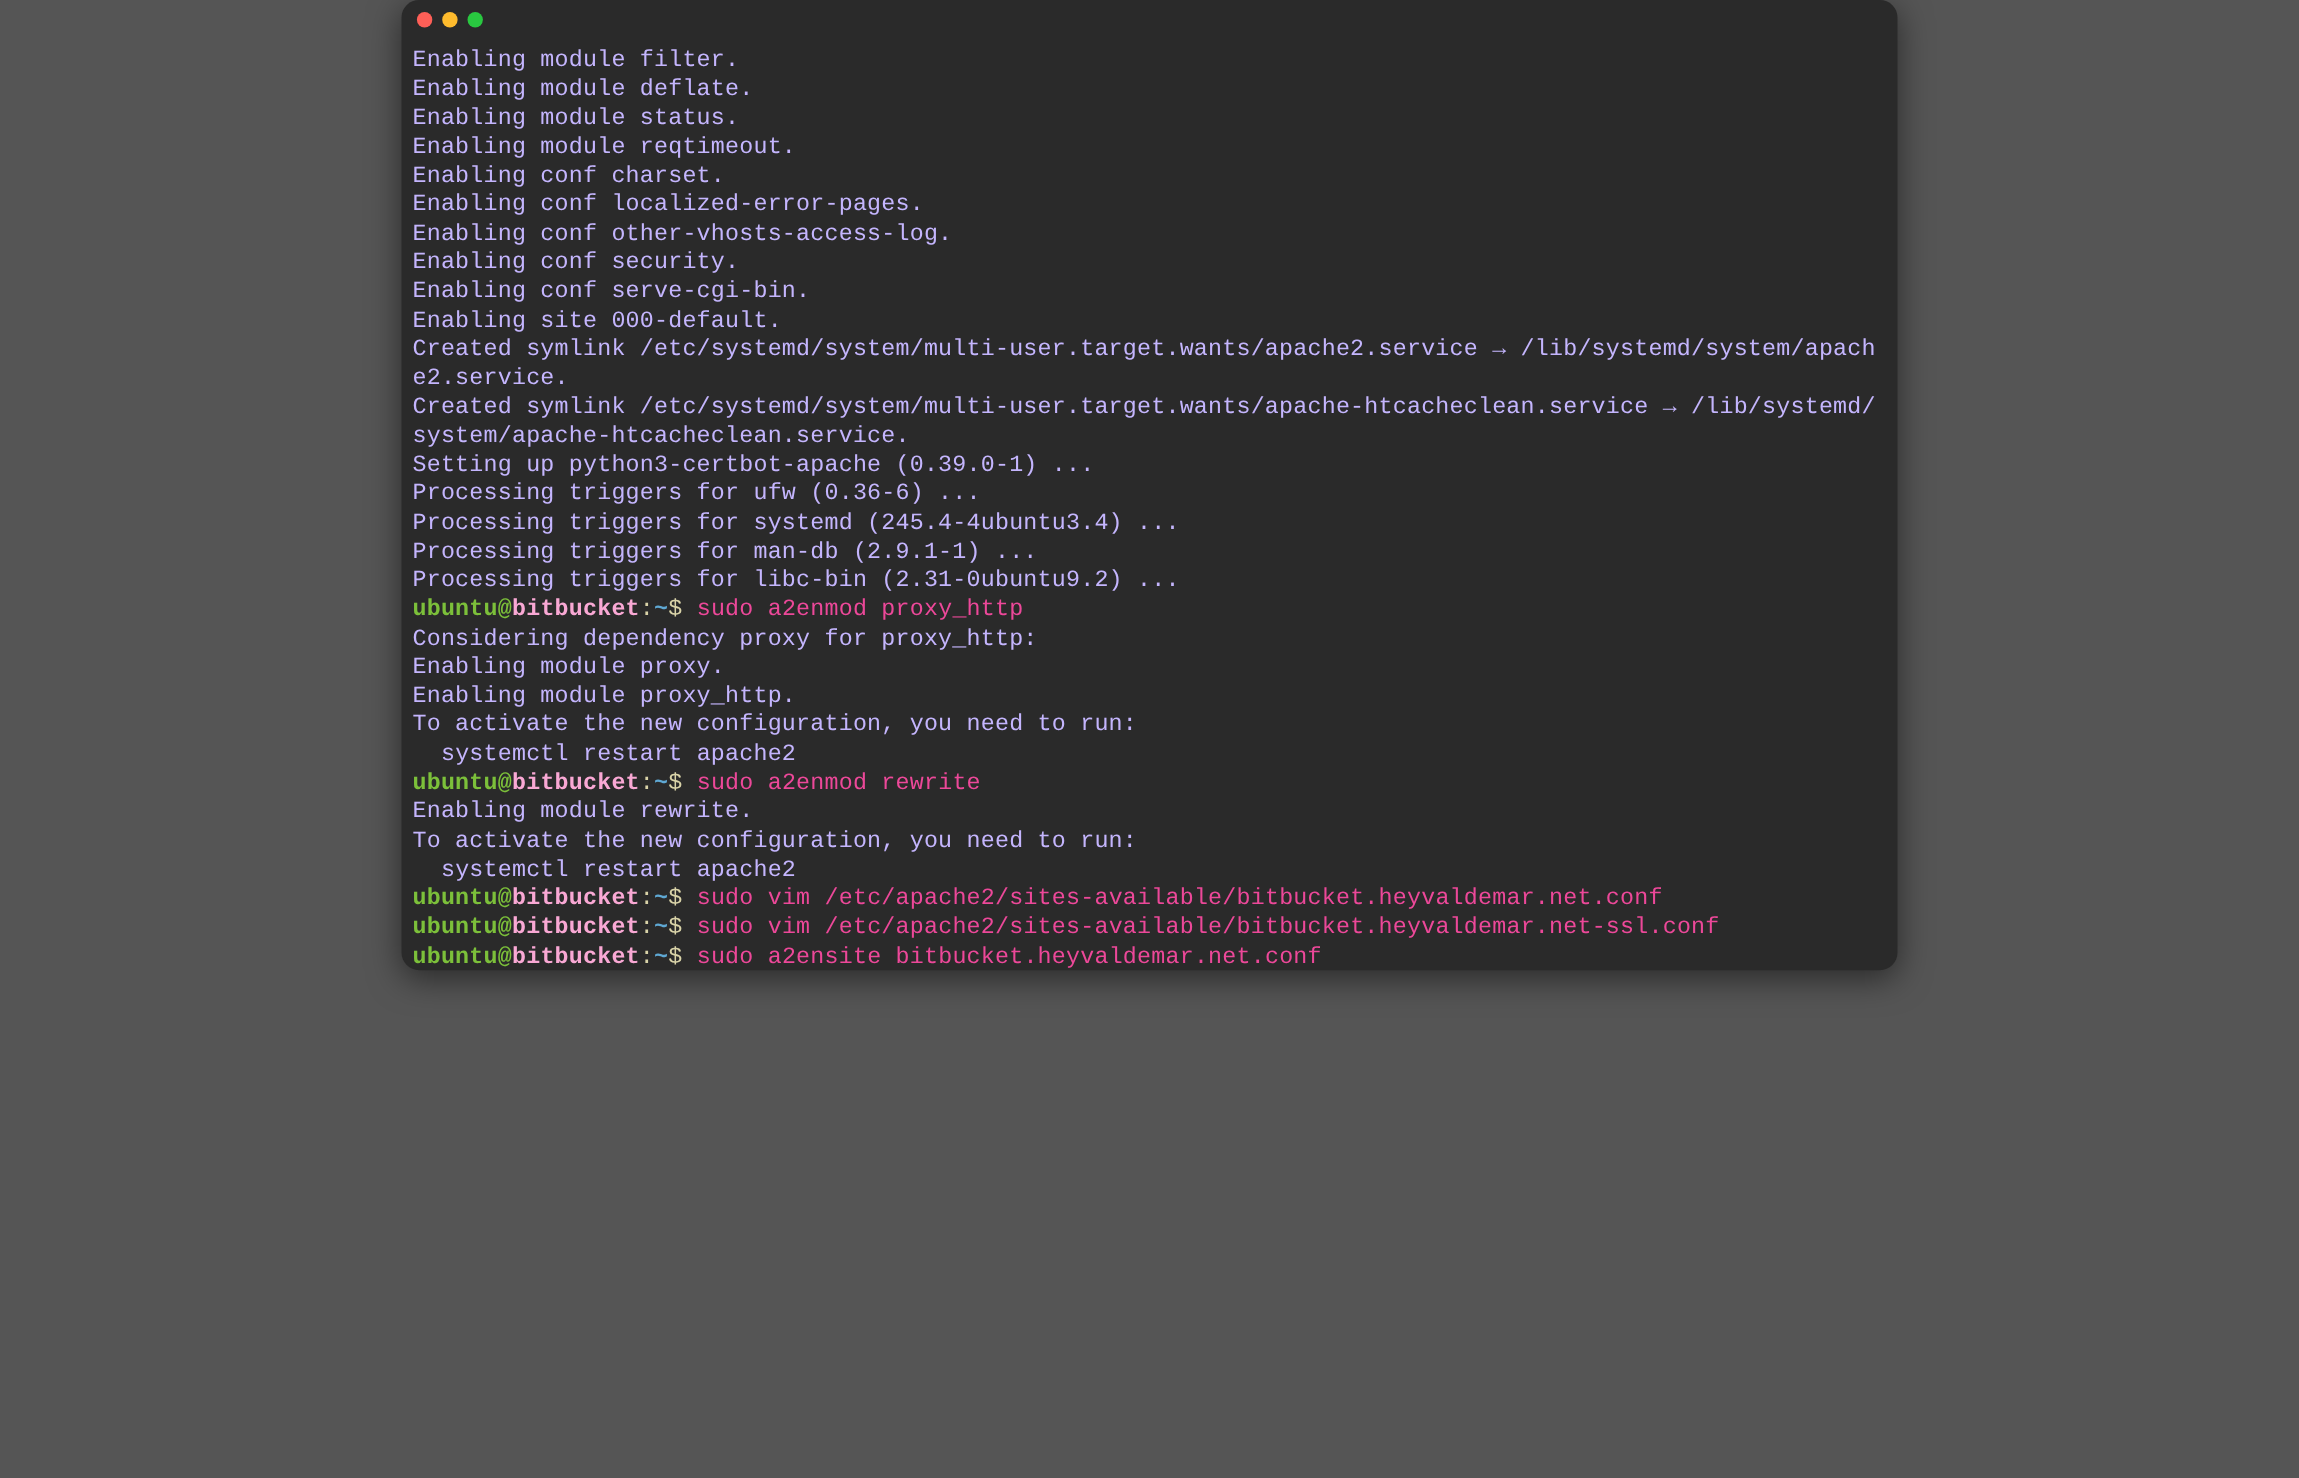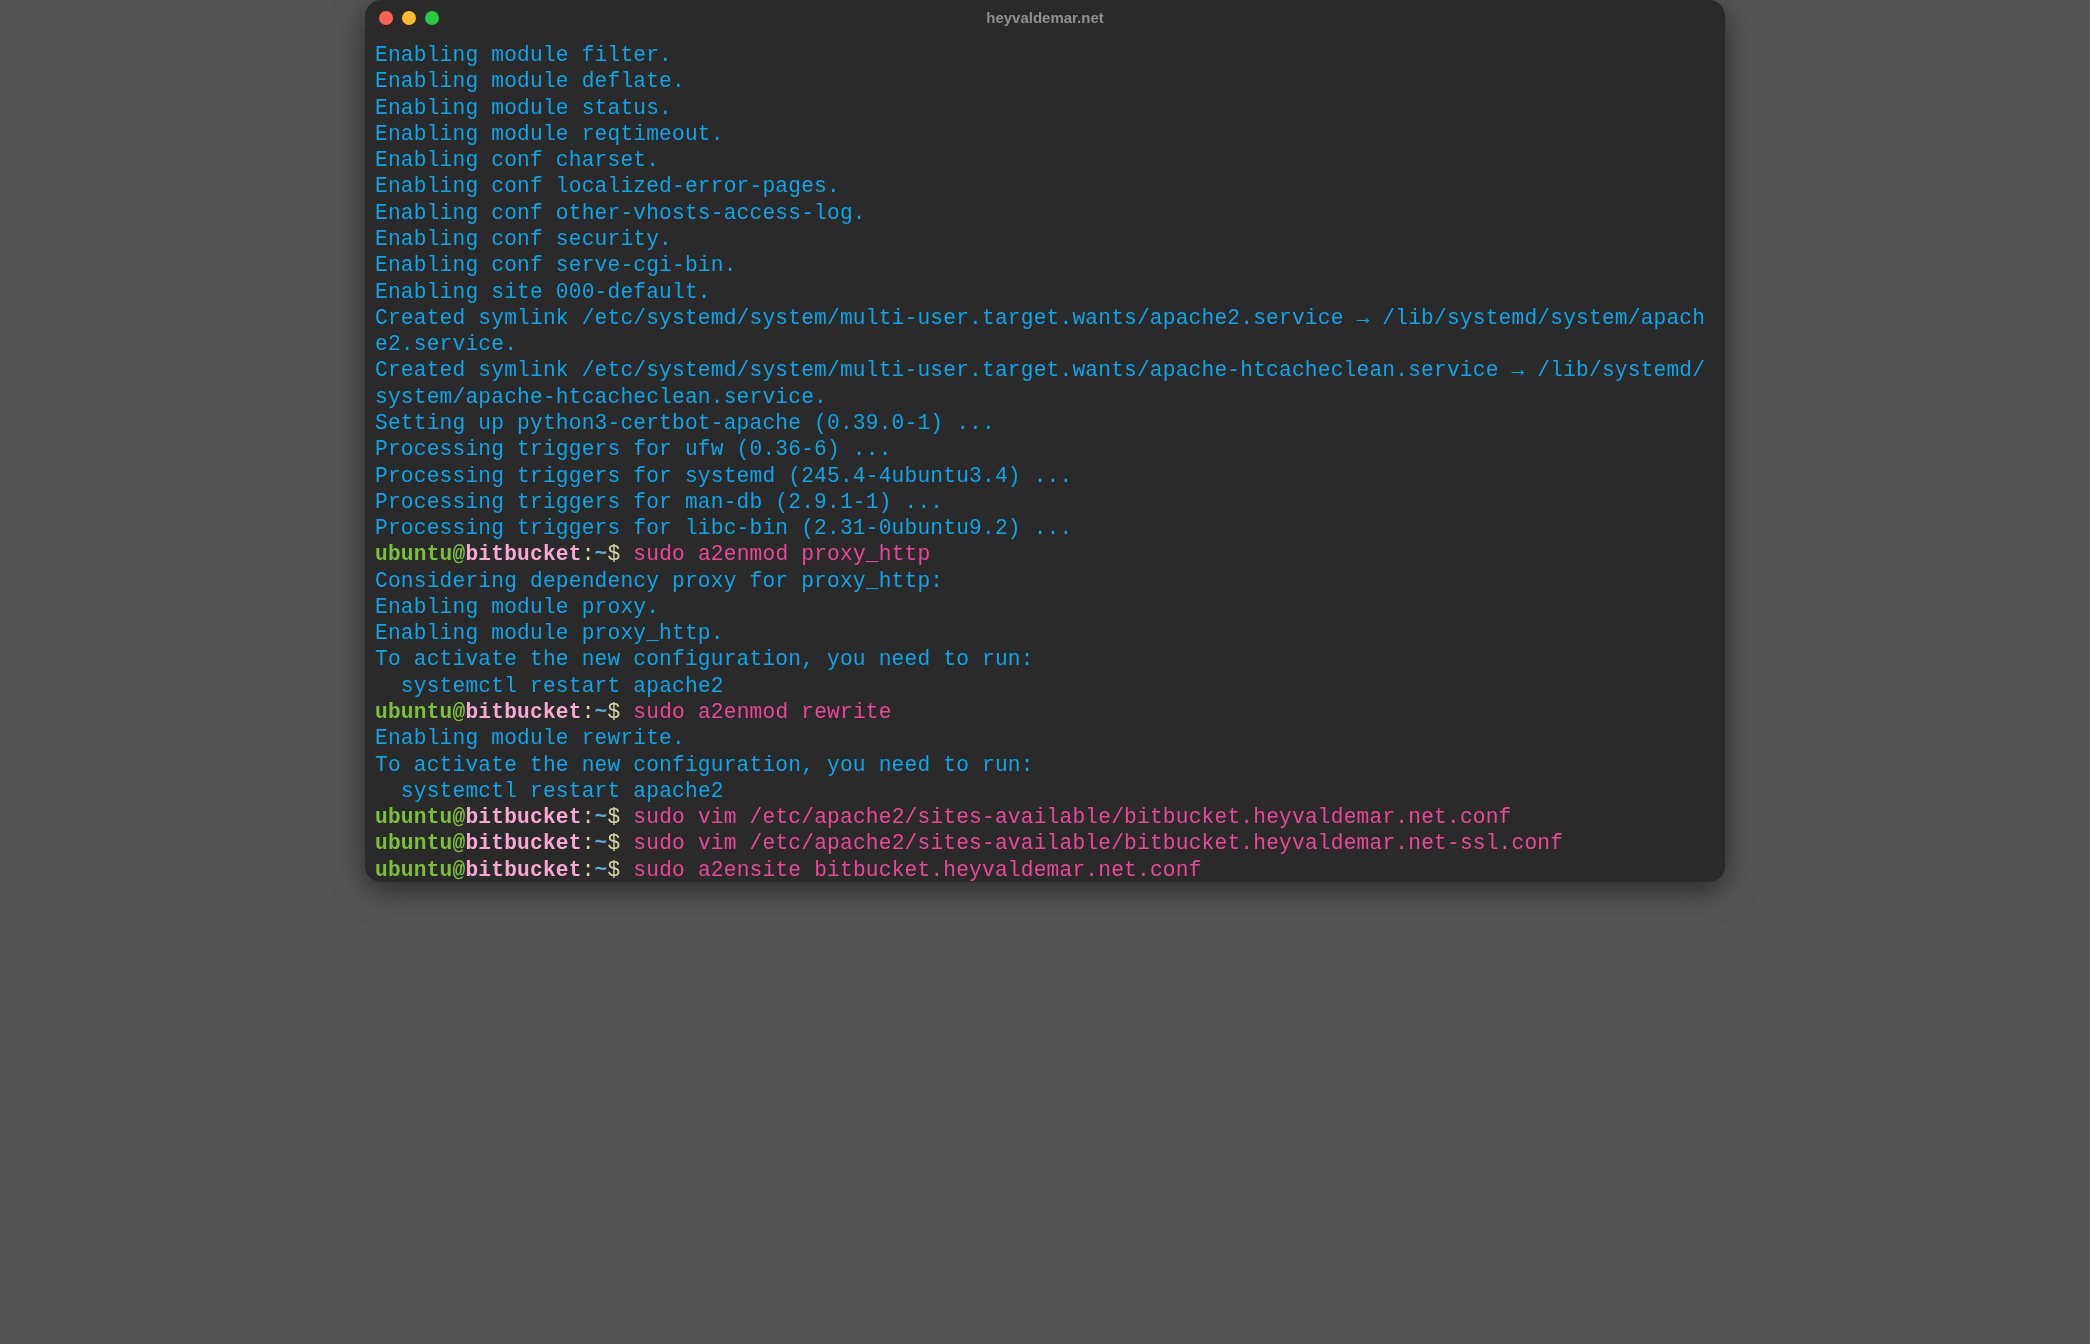--- a/index.html
+++ b/index.html
@@ -52,38 +52,37 @@
     color: #8f8f8f;
     font-family: -apple-system, BlinkMacSystemFont, "Segoe UI", Helvetica, Arial, sans-serif;
     pointer-events: none;
   }
   .term-body {
     padding: 6px 10px 10px 10px;
     white-space: pre-wrap;
     word-break: break-all;
     letter-spacing: .2px;
   }
-  .out    { color: #0ea5e9; }
+  .out    { color: #c4b5fd; }
   .user   { color: #7cc03a; font-weight: 700; }
   .host   { color: #f9a8d4; font-weight: 600; }
   .at     { color: #7cc03a; font-weight: 600; }
   .colon  { color: #d9d3a8; }
   .path   { color: #5fa8d3; font-weight: 600; }
   .dollar { color: #d9d3a8; }
   .cmd    { color: #ec4899; }
 </style>
 </head>
 <body>
 
 <div class="terminal-window">
 
   <div class="titlebar">
     <div class="traffic-lights">
       <div class="traffic-light tl-close"></div>
       <div class="traffic-light tl-minimize"></div>
       <div class="traffic-light tl-zoom"></div>
     </div>
-    <div class="title">heyvaldemar.net</div>
   </div>
 
   <div class="term-body" id="term-body"><div><span class="out">Enabling module filter.</span></div><div><span class="out">Enabling module deflate.</span></div><div><span class="out">Enabling module status.</span></div><div><span class="out">Enabling module reqtimeout.</span></div><div><span class="out">Enabling conf charset.</span></div><div><span class="out">Enabling conf localized-error-pages.</span></div><div><span class="out">Enabling conf other-vhosts-access-log.</span></div><div><span class="out">Enabling conf security.</span></div><div><span class="out">Enabling conf serve-cgi-bin.</span></div><div><span class="out">Enabling site 000-default.</span></div><div><span class="out">Created symlink /etc/systemd/system/multi-user.target.wants/apache2.service → /lib/systemd/system/apache2.service.</span></div><div><span class="out">Created symlink /etc/systemd/system/multi-user.target.wants/apache-htcacheclean.service → /lib/systemd/system/apache-htcacheclean.service.</span></div><div><span class="out">Setting up python3-certbot-apache (0.39.0-1) ...</span></div><div><span class="out">Processing triggers for ufw (0.36-6) ...</span></div><div><span class="out">Processing triggers for systemd (245.4-4ubuntu3.4) ...</span></div><div><span class="out">Processing triggers for man-db (2.9.1-1) ...</span></div><div><span class="out">Processing triggers for libc-bin (2.31-0ubuntu9.2) ...</span></div><div><span class="user">ubuntu</span><span class="at">@</span><span class="host">bitbucket</span><span class="colon">:</span><span class="path">~</span><span class="dollar">$ </span><span class="cmd">sudo a2enmod proxy_http</span></div><div><span class="out">Considering dependency proxy for proxy_http:</span></div><div><span class="out">Enabling module proxy.</span></div><div><span class="out">Enabling module proxy_http.</span></div><div><span class="out">To activate the new configuration, you need to run:</span></div><div><span class="out">  systemctl restart apache2</span></div><div><span class="user">ubuntu</span><span class="at">@</span><span class="host">bitbucket</span><span class="colon">:</span><span class="path">~</span><span class="dollar">$ </span><span class="cmd">sudo a2enmod rewrite</span></div><div><span class="out">Enabling module rewrite.</span></div><div><span class="out">To activate the new configuration, you need to run:</span></div><div><span class="out">  systemctl restart apache2</span></div><div><span class="user">ubuntu</span><span class="at">@</span><span class="host">bitbucket</span><span class="colon">:</span><span class="path">~</span><span class="dollar">$ </span><span class="cmd">sudo vim /etc/apache2/sites-available/bitbucket.heyvaldemar.net.conf</span></div><div><span class="user">ubuntu</span><span class="at">@</span><span class="host">bitbucket</span><span class="colon">:</span><span class="path">~</span><span class="dollar">$ </span><span class="cmd">sudo vim /etc/apache2/sites-available/bitbucket.heyvaldemar.net-ssl.conf</span></div><div><span class="user">ubuntu</span><span class="at">@</span><span class="host">bitbucket</span><span class="colon">:</span><span class="path">~</span><span class="dollar">$ </span><span class="cmd">sudo a2ensite bitbucket.heyvaldemar.net.conf</span></div></div>
 
 </div>
 
 </body></html>

